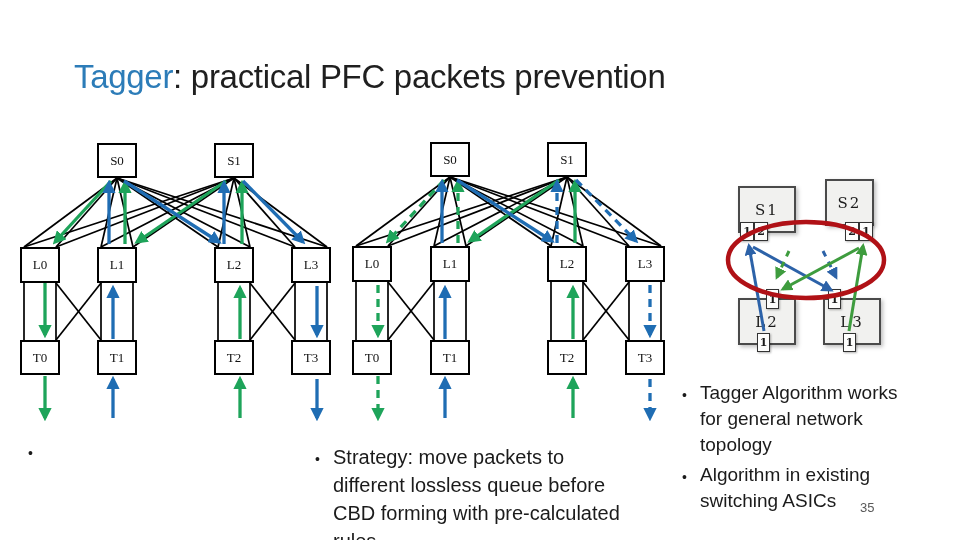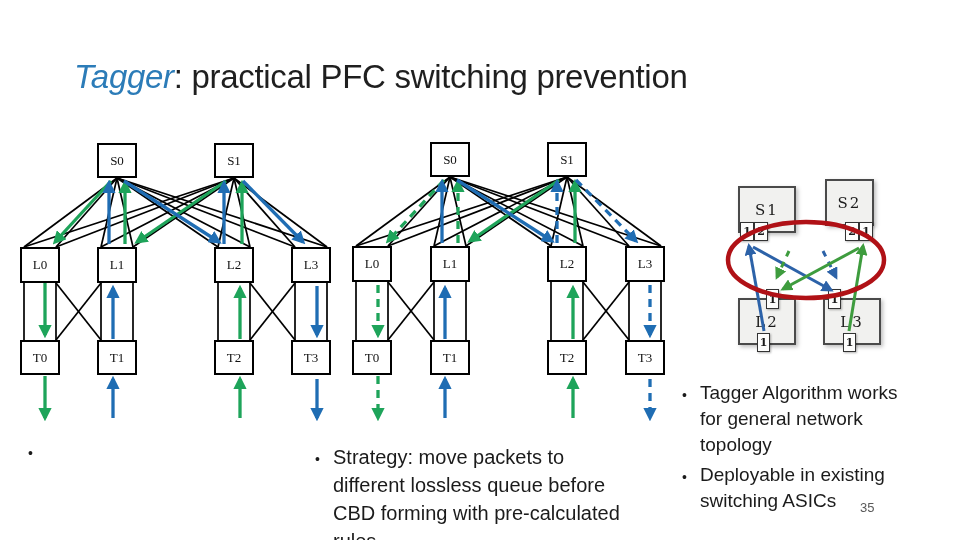--- a/index.html
+++ b/index.html
@@ -7,21 +7,21 @@
     width:960px;height:540px;position:relative;overflow:hidden;
     background:#ffffff;
     font-family:"Liberation Sans", sans-serif;
     color:#1b1b1b;
   }
   
   .slide-title{
     position:absolute;left:74px;top:58px;width:840px;
     font-size:33px;letter-spacing:-0.3px;color:#1f1f1f;white-space:nowrap;
   }
-  .slide-title .hl{font-style:italic;color:#2C7CB8;}
+  .slide-title .hl{color:#2C7CB8;}
   
   .node{
     position:absolute;box-sizing:border-box;
     border:2px solid #000;background:#fff;
     display:flex;align-items:center;justify-content:center;
     font-size:13px;color:#111;z-index:2;font-family:Liberation Serif, serif;
   }
   
   .gbox{
     position:absolute;box-sizing:border-box;
@@ -51,21 +51,21 @@
   #bullets-right{left:682px;top:380px;width:270px;font-size:19px;line-height:26px;}
   #bullets-right .bullet+.bullet{margin-top:4px;}
   .page-number{
     position:absolute;left:860px;top:500px;font-size:13px;color:#595959;z-index:2;
   }
 </style>
 </head>
 <body>
 
 <div class="slide-title">
-  <span class="hl">Tagger</span><span>: practical PFC switching prevention</span>
+  <span class="hl">Tagger</span><span>: practical PFC packets prevention</span>
 </div>
 
 <div class="node" style="left:97px;top:143px;width:40px;height:35px;">
     <span>S0</span>
   </div>
 <div class="node" style="left:214px;top:143px;width:40px;height:35px;">
     <span>S1</span>
   </div>
 <div class="node" style="left:20px;top:247px;width:40px;height:36px;">
     <span>L0</span>
@@ -324,18 +324,18 @@
 
 <div id="bullets-right" class="bullet-col">
   <div class="bullet">
     <span class="mark">•</span>
     <span class="txt">Tagger Algorithm works
 for general network
 topology</span>
   </div>
   <div class="bullet">
     <span class="mark">•</span>
-    <span class="txt">Deployable in existing
+    <span class="txt">Algorithm in existing
 switching ASICs</span>
   </div>
 </div>
 
 <div class="page-number">35</div>
 
 </body></html>

